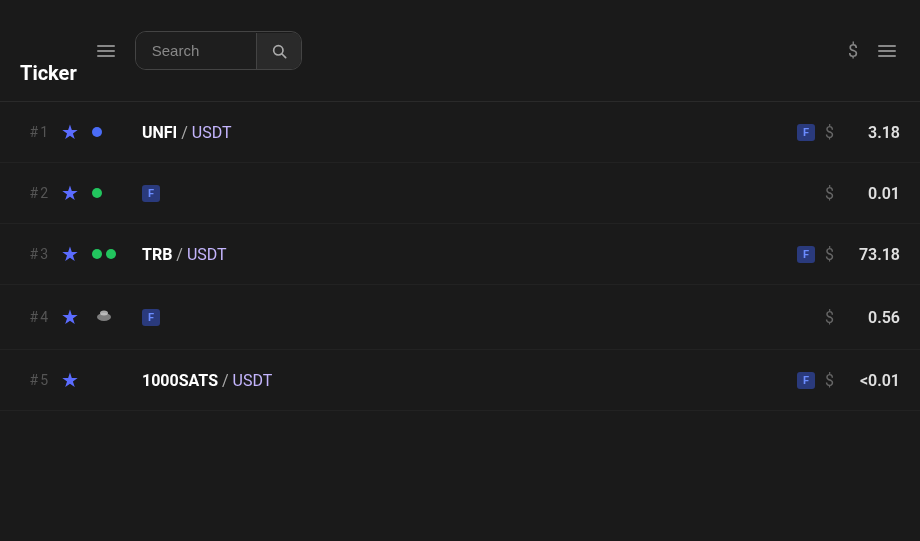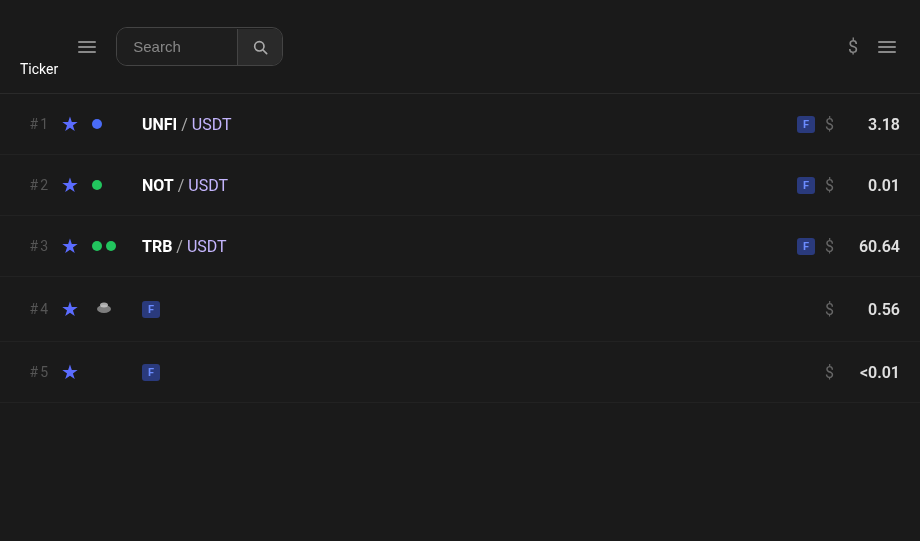--- a/index.html
+++ b/index.html
@@ -19,22 +19,22 @@
 
     .header {
       display: flex;
       align-items: center;
       padding: 16px 20px;
       gap: 12px;
       border-bottom: 1px solid #2a2a2a;
     }
 
     .ticker-label {
-      font-size: 14px;
-      font-weight: 400;
+      font-size: 20px;
+      font-weight: 700;
       color: #ffffff;
       margin-right: 4px;
       margin-top: 45px;
     }
 
     .menu-icon {
       color: #666;
       cursor: pointer;
       font-size: 18px;
       display: flex;
@@ -276,39 +276,38 @@
         <span class="price-dollar">$</span>
         <span class="price-value">3.18</span>
       </div>
     </li>
     <li class="ticker-row">
       <span class="rank"><span class="hash">#</span>2</span>
       <span class="star">★</span>
       <div class="indicator-container">
         <div class="dot dot-green"></div>
       </div>
-      <span class="pair-name"><span class="base">NOT</span><span class="separator"> / </span><span class="quote">USDT</span></span>
       <span class="badge-f">F</span>
       <div class="price-section">
         <span class="price-dollar">$</span>
         <span class="price-value">0.01</span>
       </div>
     </li>
     <li class="ticker-row">
       <span class="rank"><span class="hash">#</span>3</span>
       <span class="star">★</span>
       <div class="indicator-container">
         <div class="dot dot-green"></div>
         <div class="dot dot-green"></div>
       </div>
       <span class="pair-name"><span class="base">TRB</span><span class="separator"> / </span><span class="quote">USDT</span></span>
       <span class="badge-f">F</span>
       <div class="price-section">
         <span class="price-dollar">$</span>
-        <span class="price-value">60.64</span>
+        <span class="price-value">73.18</span>
       </div>
     </li>
     <li class="ticker-row">
       <span class="rank"><span class="hash">#</span>4</span>
       <span class="star">★</span>
       <div class="indicator-container">
         <span class="coin-icon"><svg width="24" height="24" viewBox="0 0 24 24" fill="none">
         <ellipse cx="12" cy="14" rx="7" ry="4" fill="#aaa" opacity="0.7"></ellipse>
         <ellipse cx="12" cy="10" rx="4" ry="2.5" fill="#ccc" opacity="0.8"></ellipse>
       </svg></span>
@@ -316,19 +315,20 @@
       <span class="badge-f">F</span>
       <div class="price-section">
         <span class="price-dollar">$</span>
         <span class="price-value">0.56</span>
       </div>
     </li>
     <li class="ticker-row">
       <span class="rank"><span class="hash">#</span>5</span>
       <span class="star">★</span>
       <div class="indicator-container"></div>
+      <span class="pair-name"><span class="base">1000SATS</span><span class="separator"> / </span><span class="quote">USDT</span></span>
       <span class="badge-f">F</span>
       <div class="price-section">
         <span class="price-dollar">$</span>
         <span class="price-value">&lt;0.01</span>
       </div>
     </li>
   </ul>
 
 </body></html>

